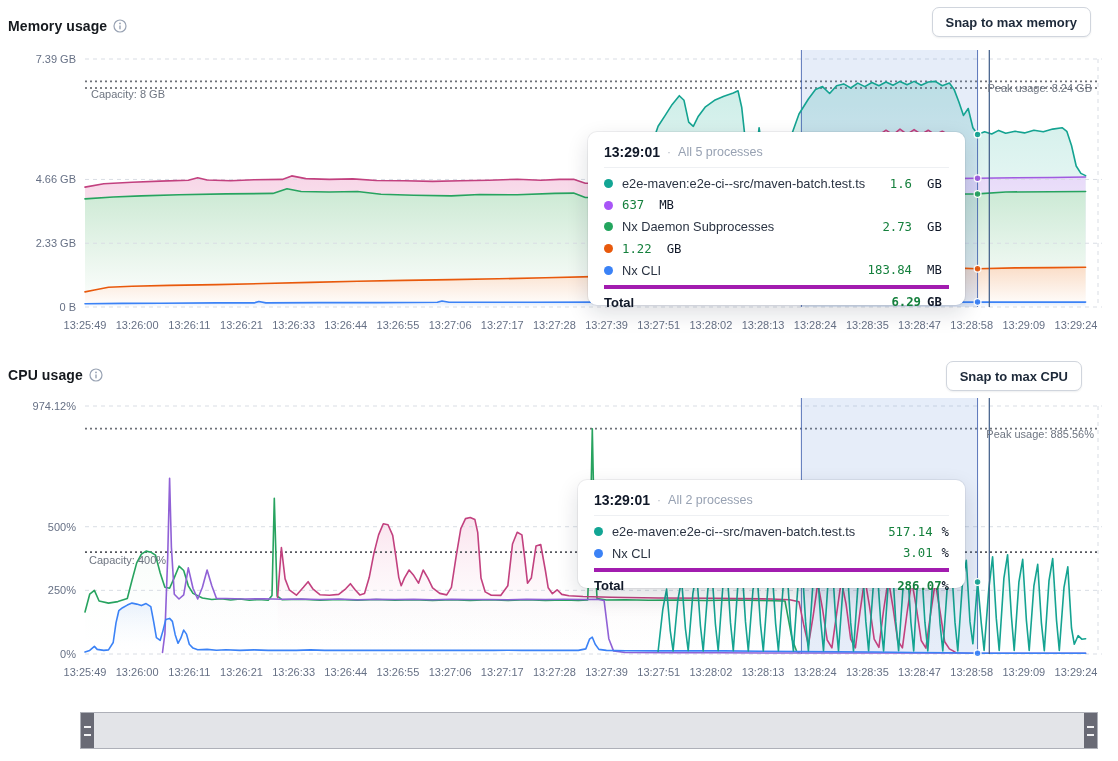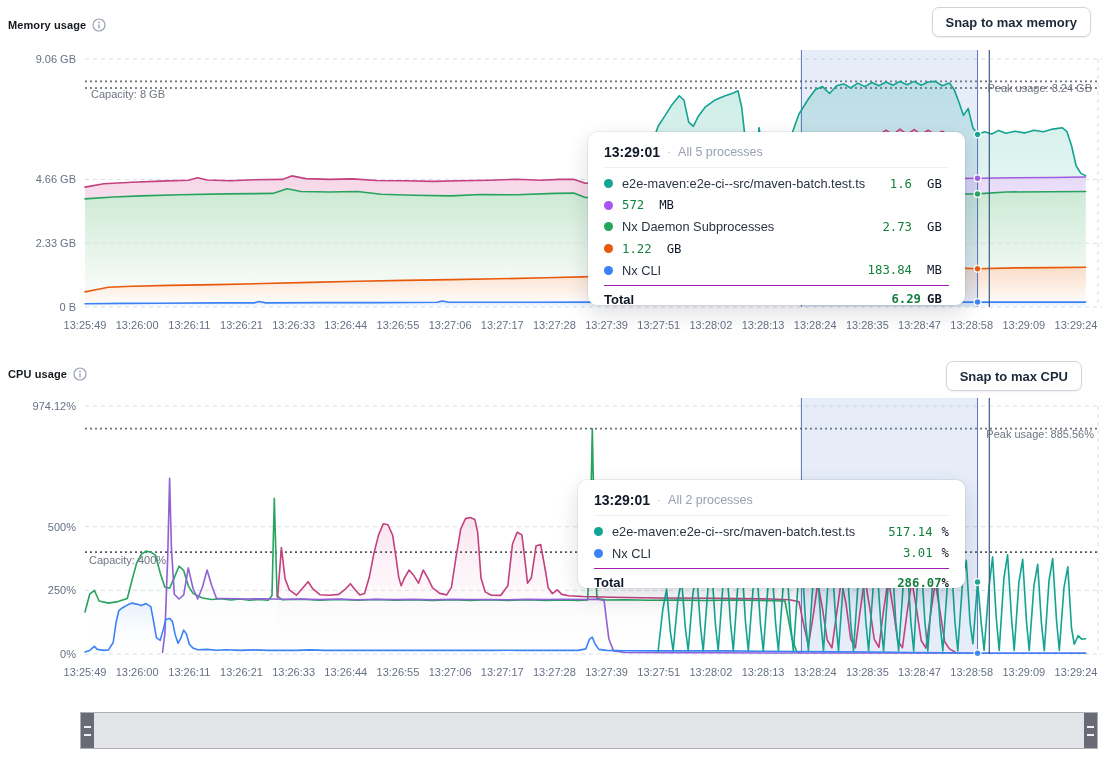--- a/index.html
+++ b/index.html
@@ -1,20 +1,20 @@
 <!DOCTYPE html>
 <html><head>
 <meta charset="utf-8">
 <style>
   html,body{margin:0;padding:0;background:#fff;}
   .page{position:relative;width:1118px;height:761px;background:#fff;overflow:hidden;
         font-family:"Liberation Sans",sans-serif;-webkit-user-select:none;user-select:none;}
   #charts-svg{position:absolute;left:0;top:0;z-index:1;}
   .chart-header{position:absolute;display:flex;align-items:center;gap:6px;z-index:3;}
-  .chart-header h2{margin:0;font-size:11px;font-weight:700;color:#15191e;letter-spacing:.1px;}
+  .chart-header h2{margin:0;font-size:14px;font-weight:700;color:#15191e;letter-spacing:.1px;}
   .info{display:inline-flex;color:#98a2b3;}
   .snap-btn{position:absolute;z-index:4;height:30px;padding:0 13px;background:#fff;
         border:1px solid #d0d5dd;border-radius:7px;font-family:"Liberation Sans",sans-serif;
         font-size:13px;font-weight:600;color:#1d2939;box-shadow:0 1px 2px rgba(16,24,40,.07);cursor:pointer;}
   .y-label{position:absolute;left:4px;width:72px;text-align:right;font-size:11px;color:#667085;z-index:2;}
   .x-label{position:absolute;transform:translateX(-50%);font-size:11px;color:#667085;z-index:2;white-space:nowrap;}
   .rule-label{position:absolute;font-size:11px;color:#6d7480;z-index:2;white-space:nowrap;}
   .cap-mem{left:91px;top:88px;}
   .peak-mem{right:26px;top:82px;}
   .cap-cpu{left:89px;top:554px;}
@@ -27,21 +27,21 @@
   .tt-time{font-size:14px;font-weight:700;color:#101828;}
   .tt-sep{color:#b6bcc6;font-size:12px;}
   .tt-sub{color:#98a2b3;font-size:12.5px;}
   .tt-rows{padding:5px 0 4px;}
   .tt-row{display:flex;align-items:center;gap:9px;height:21.6px;}
   .dot{width:9px;height:9px;border-radius:50%;flex:0 0 auto;}
   .tt-name{flex:1;font-size:12.8px;color:#2a3342;white-space:nowrap;overflow:hidden;}
   .tt-num{font-family:"DejaVu Sans Mono",monospace;font-size:12.3px;color:#15803d;text-align:right;}
   .tt-unit{font-family:"DejaVu Sans Mono",monospace;font-size:12.3px;color:#101828;width:22px;margin-left:6px;}
   .tt-unit.pct{width:auto;margin-left:0;}
-  .tt-total{display:flex;align-items:center;border-top:1px solid #a21caf;padding-top:6px;}
+  .tt-total{display:flex;align-items:center;border-top:4px solid #a21caf;padding-top:6px;}
   .tt-total .tt-name{font-size:13px;font-weight:700;color:#101828;}
   .tt-total .tt-num,.tt-total .tt-unit{font-weight:700;}
   .brush{position:absolute;left:80px;top:712px;width:1018px;height:37px;display:flex;z-index:3;
         border:1px solid #aeb0b8;box-sizing:border-box;background:#e3e4e8;cursor:grab;}
   .brush-handle{width:13px;background:#696a75;display:flex;align-items:center;justify-content:center;cursor:ew-resize;}
   .grip{width:7px;height:6px;border-top:2px solid #f2f2f4;border-bottom:2px solid #f2f2f4;}
   .brush-track{flex:1;background:#e3e4e8;}
 </style>
 </head>
 <body>
@@ -183,21 +183,21 @@
     </span>
   </div>
   <button class="snap-btn" style="top:361px;right:36px;">Snap to max CPU</button>
 
   <div class="rule-label cap-mem">Capacity: 8 GB</div>
   <div class="rule-label peak-mem">Peak usage: 8.24 GB</div>
   <div class="rule-label cap-cpu">Capacity: 400%</div>
   <div class="rule-label peak-cpu">Peak usage: 885.56%</div>
 
   <div id="axis-layer">
-      <div class="y-label" style="top: 53px;">9.06 GB</div>
+      <div class="y-label" style="top: 53px;">7.39 GB</div>
       <div class="y-label" style="top: 173.442px;">4.66 GB</div>
       <div class="y-label" style="top: 237.221px;">2.33 GB</div>
       <div class="y-label" style="top: 301px;">0 B</div>
       <div class="x-label" style="left: 85px; top: 319px;">13:25:49</div>
       <div class="x-label" style="left: 137.158px; top: 319px;">13:26:00</div>
       <div class="x-label" style="left: 189.316px; top: 319px;">13:26:11</div>
       <div class="x-label" style="left: 241.474px; top: 319px;">13:26:21</div>
       <div class="x-label" style="left: 293.632px; top: 319px;">13:26:33</div>
       <div class="x-label" style="left: 345.789px; top: 319px;">13:26:44</div>
       <div class="x-label" style="left: 397.947px; top: 319px;">13:26:55</div>
@@ -248,21 +248,21 @@
     </div>
     <div class="tt-rows">
         <div class="tt-row">
           <span class="dot" style="background: rgb(18, 165, 148);"></span>
           <span class="tt-name">e2e-maven:e2e-ci--src/maven-batch.test.ts</span>
           <span class="tt-num">1.6</span>
           <span class="tt-unit">GB</span>
         </div>
         <div class="tt-row">
           <span class="dot" style="background: rgb(168, 85, 247);"></span>
-          <span class="tt-num">572</span>
+          <span class="tt-num">637</span>
           <span class="tt-unit">MB</span>
         </div>
         <div class="tt-row">
           <span class="dot" style="background: rgb(35, 165, 94);"></span>
           <span class="tt-name">Nx Daemon Subprocesses</span>
           <span class="tt-num">2.73</span>
           <span class="tt-unit">GB</span>
         </div>
         <div class="tt-row">
           <span class="dot" style="background: rgb(232, 89, 12);"></span>

